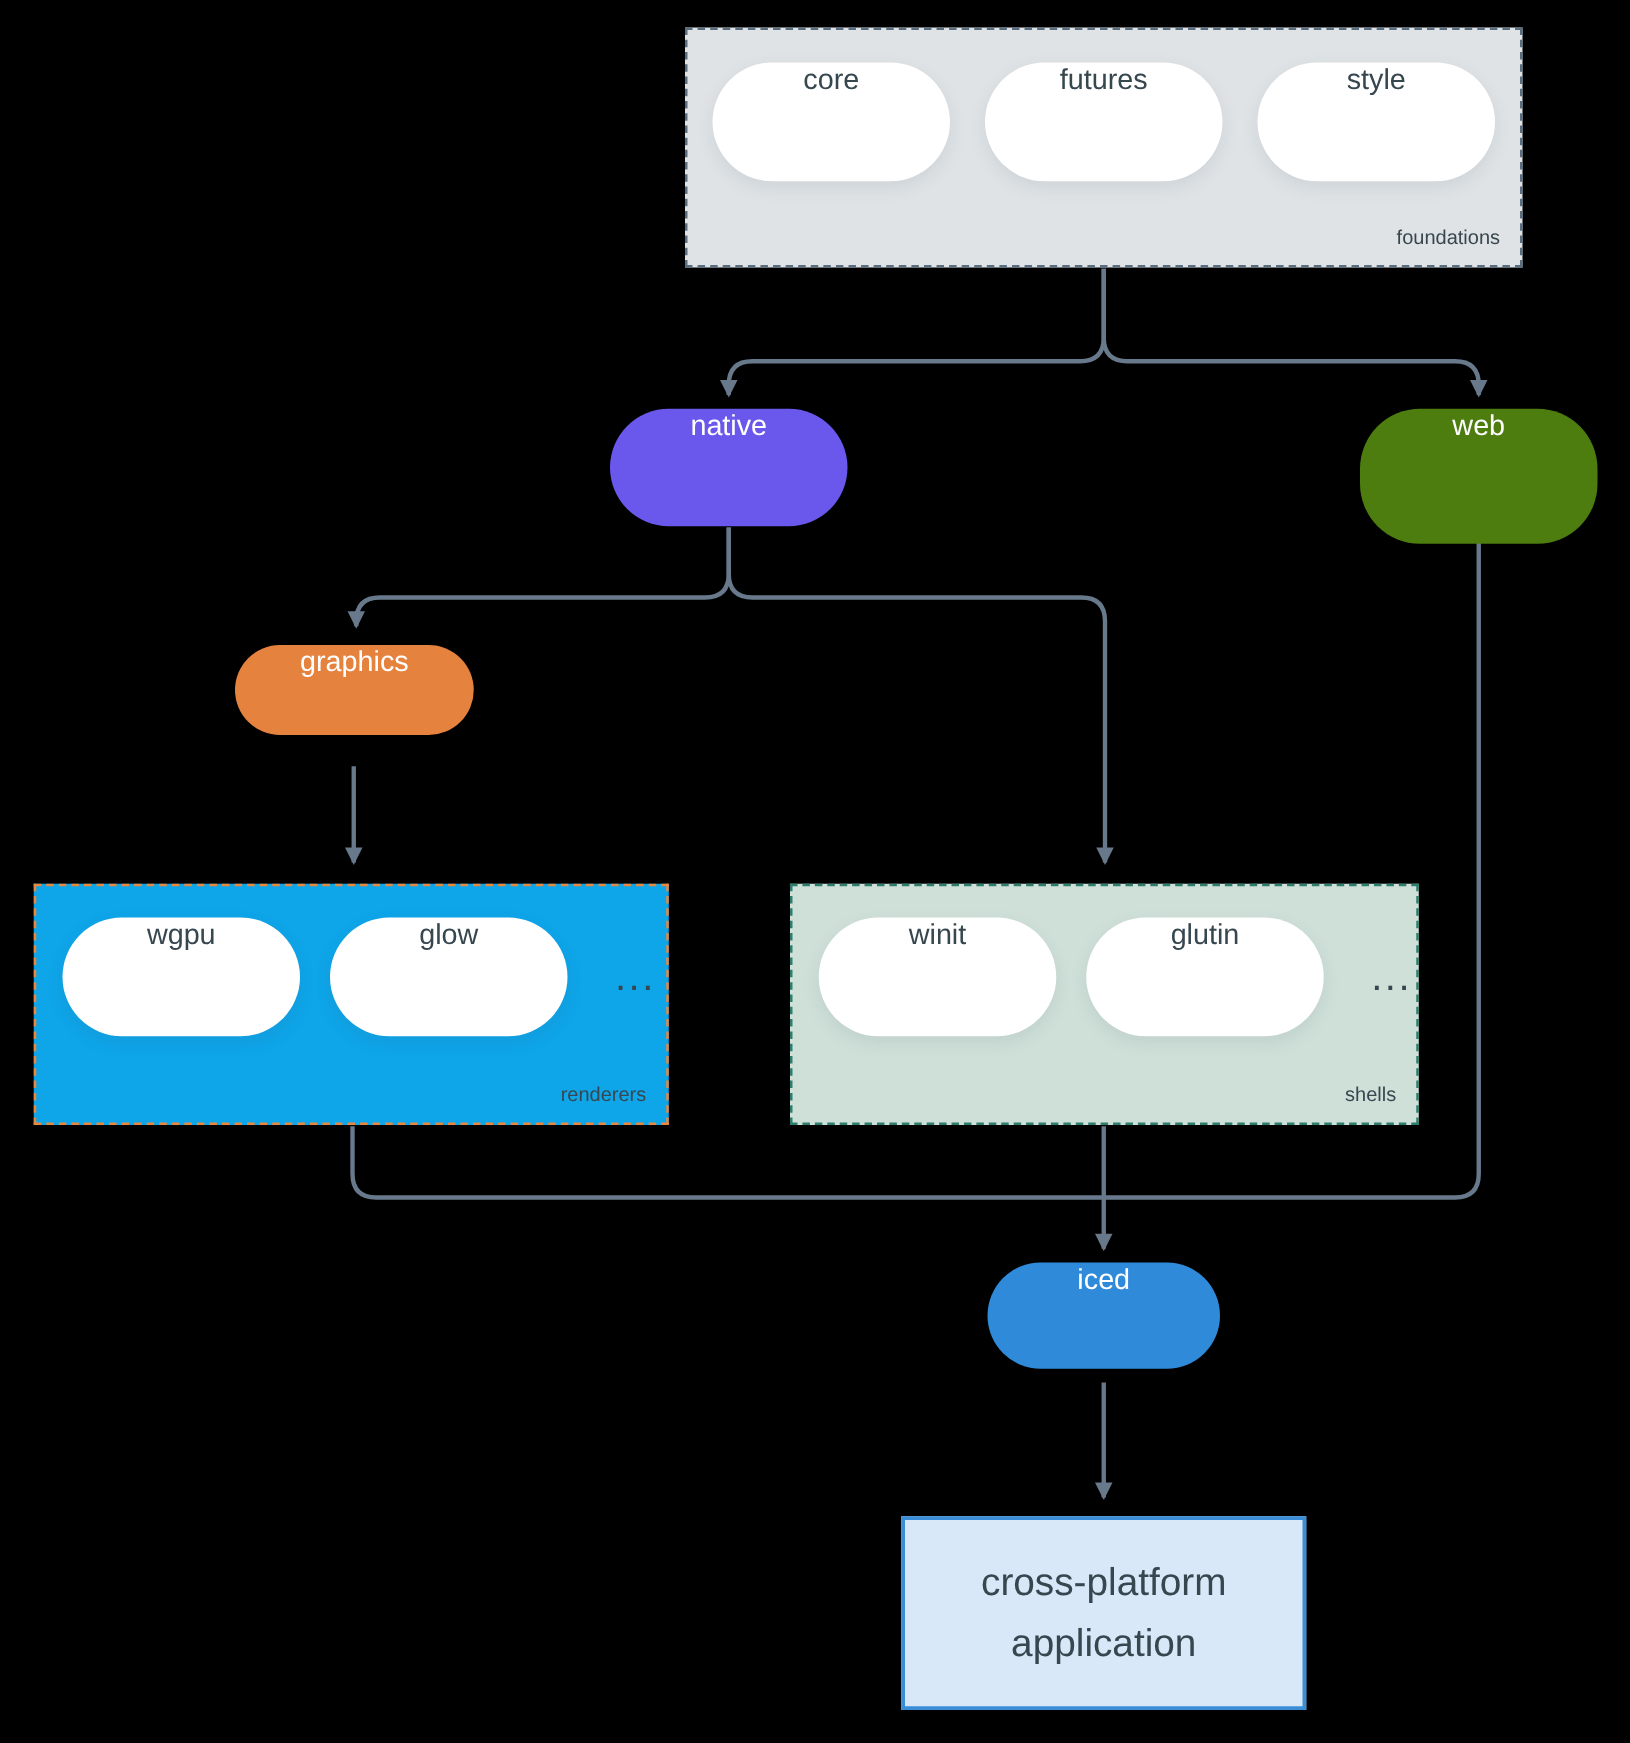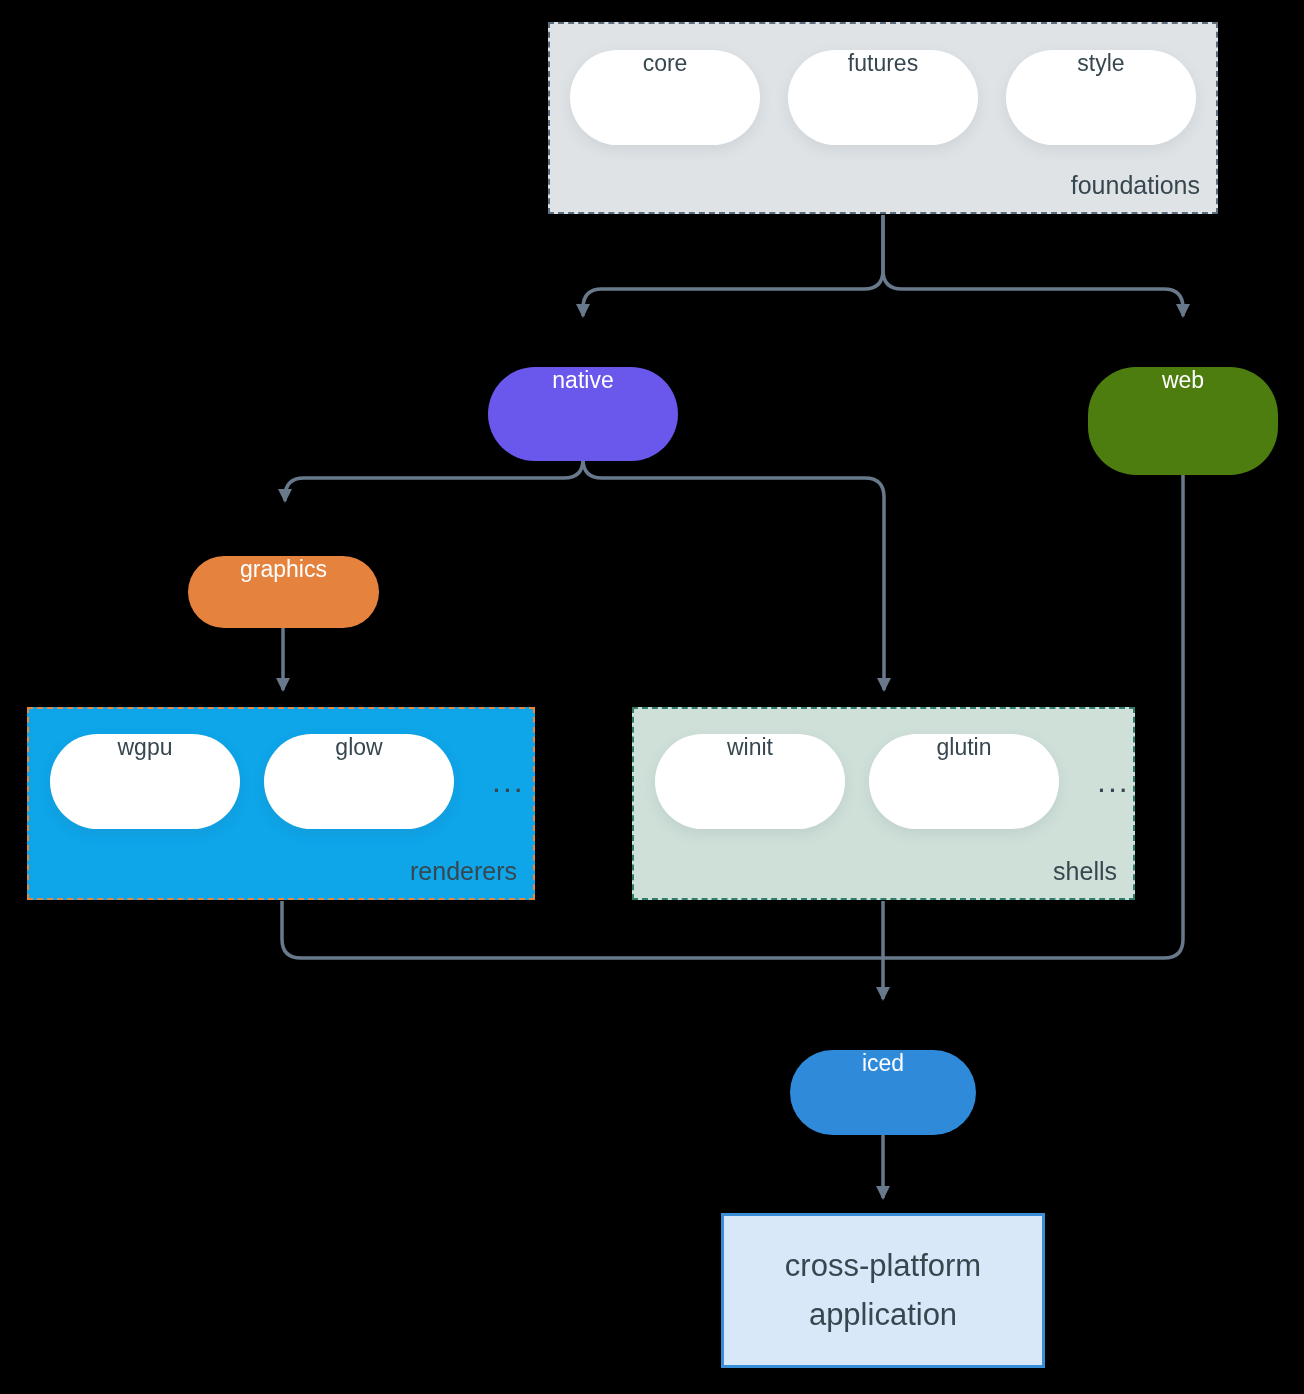--- a/index.html
+++ b/index.html
@@ -32,21 +32,21 @@
     box-sizing: border-box;
   }
   .groupbox .pill-row {
     display: flex;
     align-items: center;
   }
   .group-label {
     position: absolute;
     right: 16px;
     bottom: 12px;
-    font-size: 25px;
+    font-size: 16px;
     color: #37474f;
   }
   .foundations {
     left: 548px; top: 22px;
     width: 670px; height: 192px;
     background: #dfe3e6;
     border: 2px dashed #5b6e80;
   }
   .foundations .pill-row {
     justify-content: center;
@@ -87,21 +87,20 @@
     font-size: 23px;
     color: #37474f;
     box-shadow: 0 5px 14px rgba(55, 75, 95, 0.10);
     box-sizing: border-box;
     flex: 0 0 auto;
   }
   .pill.solo {
     position: absolute;
     box-shadow: none;
     color: #ffffff;
-    margin-top: 40px;
   }
   .pill.native { left: 488px; top: 327px; width: 190px; height: 94px; background: #6a58ec; }
   .pill.web    { left: 1088px; top: 327px; width: 190px; height: 108px; background: #4d7c0f; }
   .pill.graphics { left: 188px; top: 516px; width: 191px; height: 72px; background: #e5823e; }
   .pill.iced   { left: 790px; top: 1010px; width: 186px; height: 85px; background: #2f8ad9; border-radius: 44px; }
   
   .appbox {
     position: absolute;
     left: 721px; top: 1213px;
     width: 324px; height: 155px;

